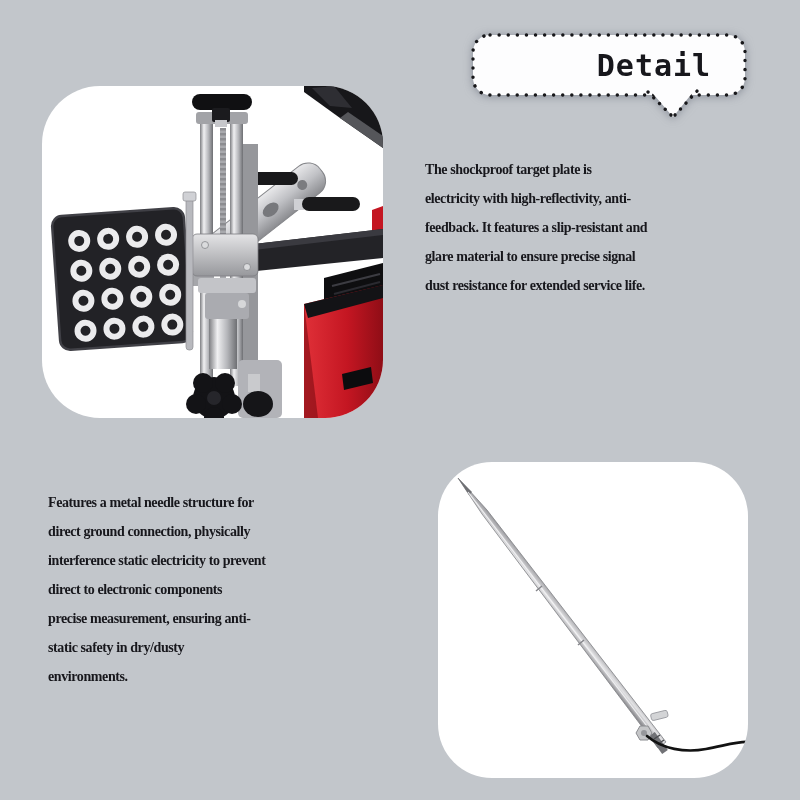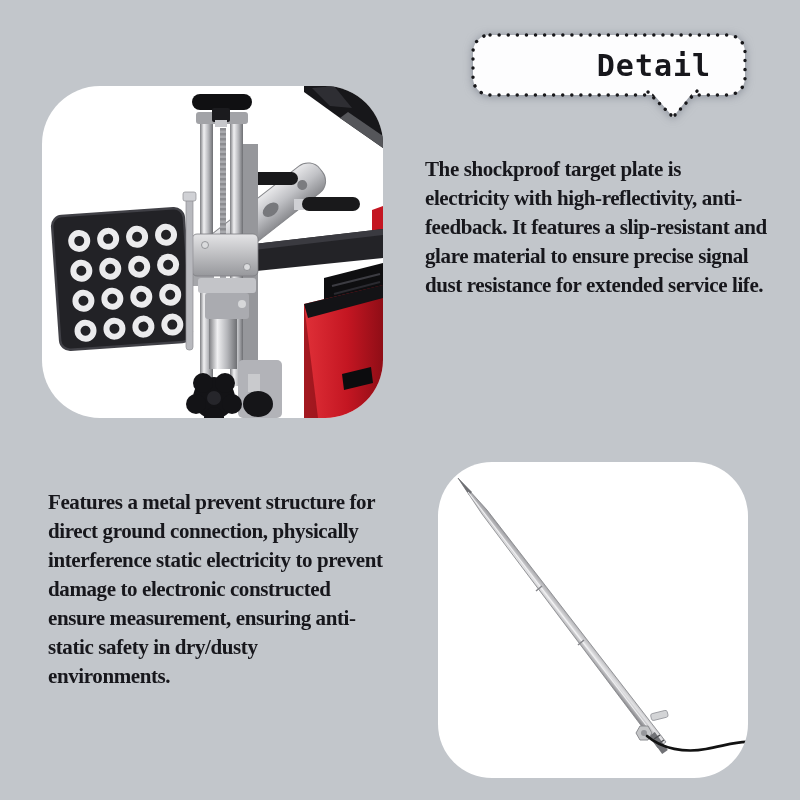--- a/index.html
+++ b/index.html
@@ -8,21 +8,21 @@
   }
   html,body{margin:0;padding:0;}
   body{width:800px;height:800px;overflow:hidden;background:var(--page-bg,#c2c6cb);}
   .page{position:relative;width:800px;height:800px;font-family:"Liberation Serif",serif;}
 
   .card{position:absolute;background:var(--card-bg,#fff);overflow:hidden;}
   .card svg{display:block;width:100%;height:100%;}
   .card-a{left:42px;top:86px;width:341px;height:332px;border-radius:58px;}
   .card-b{left:438px;top:462px;width:310px;height:316px;border-radius:54px;}
 
-  .para{position:absolute;color:var(--text,#17171c);font-size:21px;line-height:29px;
+  .para{position:absolute;color:var(--text,#17171c);font-size:14px;line-height:29px;
         font-weight:700;letter-spacing:-0.4px;white-space:nowrap;}
   .para-a{left:425px;top:155px;}
   .para-b{left:48px;top:488px;}
 
   .badge{position:absolute;left:450px;top:22px;width:320px;height:104px;
          filter:drop-shadow(0 1px 4px rgba(110,116,128,0.7));}
   .badge svg{position:absolute;left:0;top:0;width:320px;height:104px;}
   .badge-label{position:absolute;left:23px;top:13px;width:272px;height:60px;
          display:flex;align-items:center;justify-content:center;
          font-family:"DejaVu Sans Mono",monospace;font-weight:bold;font-size:30px;
@@ -190,25 +190,25 @@
 
   <div class="para para-a">
       <div>The shockproof target plate is</div>
       <div>electricity with high-reflectivity, anti-</div>
       <div>feedback. It features a slip-resistant and</div>
       <div>glare material to ensure precise signal</div>
       <div>dust resistance for extended service life.</div>
     </div>
 
   <div class="para para-b">
-      <div>Features a metal prevent structure for</div>
+      <div>Features a metal needle structure for</div>
       <div>direct ground connection, physically</div>
       <div>interference static electricity to prevent</div>
-      <div>damage to electronic constructed</div>
-      <div>ensure measurement, ensuring anti-</div>
+      <div>direct to electronic components</div>
+      <div>precise measurement, ensuring anti-</div>
       <div>static safety in dry/dusty</div>
       <div>environments.</div>
     </div>
 
   <div class="card card-b">
     <svg viewBox="0 0 310 316" aria-hidden="true">
       <defs>
         <linearGradient id="rodG" gradientUnits="userSpaceOnUse" x1="117" y1="154" x2="127" y2="146">
           <stop offset="0" stop-color="#8f8f93"></stop>
             <stop offset="0.45" stop-color="#e3e3e5"></stop>

